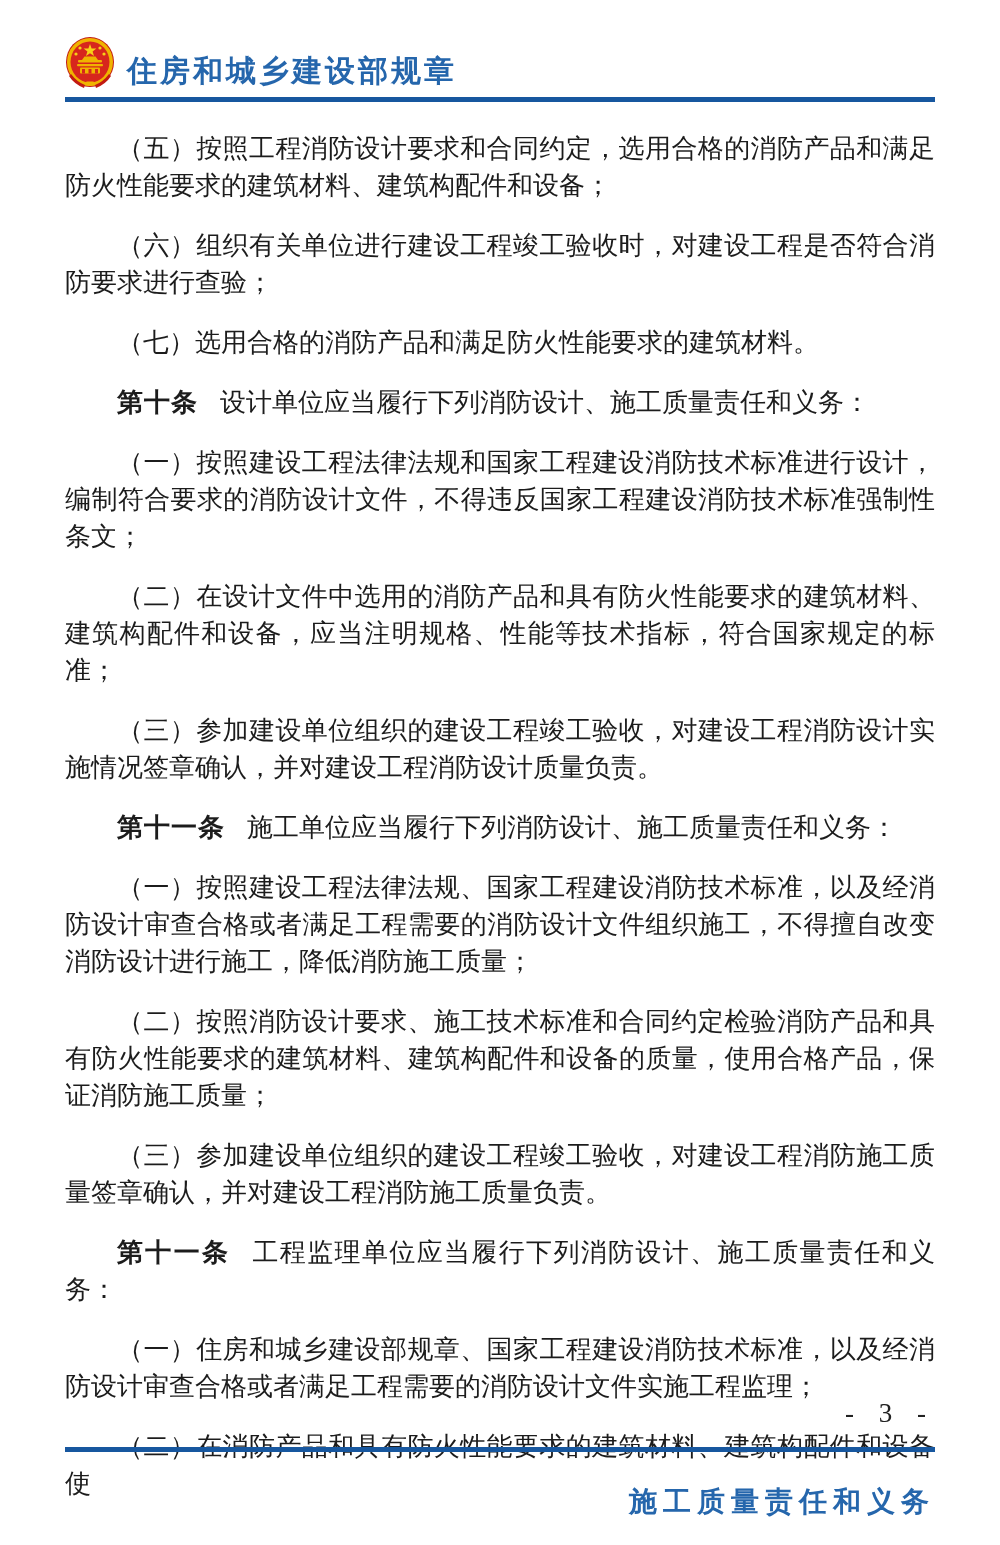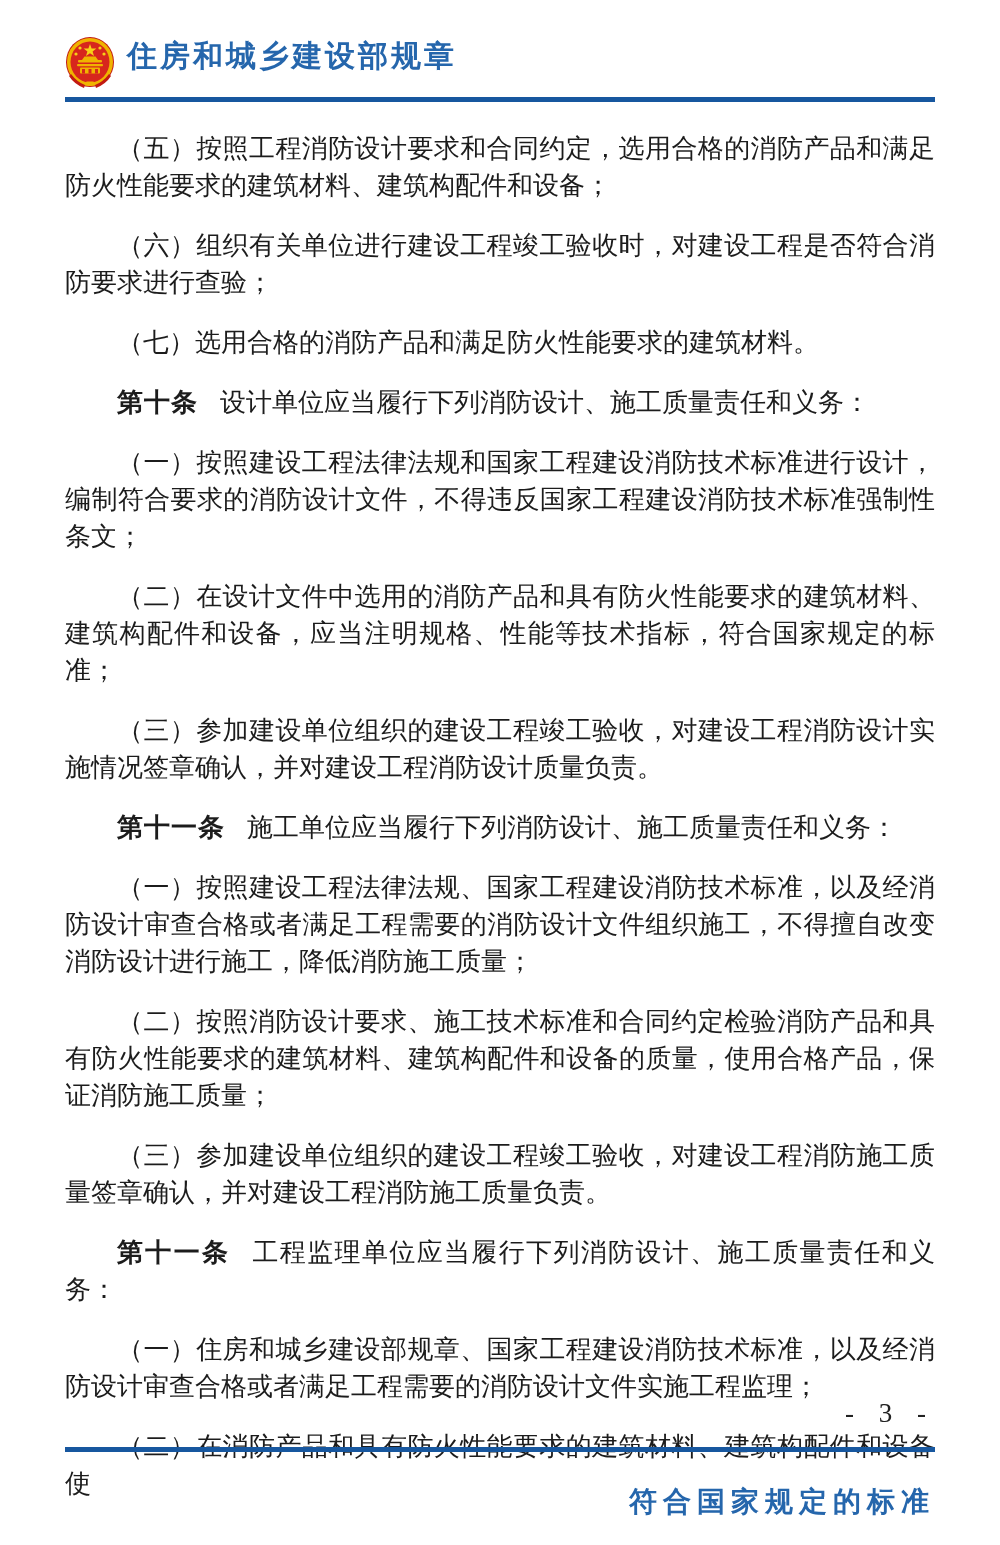--- a/index.html
+++ b/index.html
@@ -9,21 +9,21 @@
     margin:0 auto;
     background:#ffffff;
     font-family:"Liberation Serif", serif;
     color:#1c1c1c;
     overflow:hidden;
   }
 
   
   .header {
     position:absolute; top:36px; left:65px; right:65px;
-    display:flex; align-items:flex-start;
+    display:flex; align-items:flex-end;
   }
   .emblem { width:50px; height:56px; flex:0 0 auto; }
   .header-title {
     margin-left:12px;
     font-size:30px; font-weight:600;
     letter-spacing:3px;
     color:#2566ac;
     font-family:"Liberation Serif", serif;
     white-space:nowrap;
   }
@@ -120,15 +120,15 @@
       <p><span>（一）按照建设工程法律法规、国家工程建设消防技术标准，以及经消防设计审查合格或者满足工程需要的消防设计文件组织施工，不得擅自改变消防设计进行施工，降低消防施工质量；</span></p>
       <p><span>（二）按照消防设计要求、施工技术标准和合同约定检验消防产品和具有防火性能要求的建筑材料、建筑构配件和设备的质量，使用合格产品，保证消防施工质量；</span></p>
       <p><span>（三）参加建设单位组织的建设工程竣工验收，对建设工程消防施工质量签章确认，并对建设工程消防施工质量负责。</span></p>
       <p class="article"><strong>第十一条</strong><span>工程监理单位应当履行下列消防设计、施工质量责任和义务：</span></p>
       <p><span>（一）住房和城乡建设部规章、国家工程建设消防技术标准，以及经消防设计审查合格或者满足工程需要的消防设计文件实施工程监理；</span></p>
       <p><span>（二）在消防产品和具有防火性能要求的建筑材料、建筑构配件和设备使</span></p>
     </div>
 
   <div class="page-number">- 3 -</div>
   <div class="footer-rule"></div>
-  <div class="publisher">符合国家规定的标准</div>
+  <div class="publisher">施工质量责任和义务</div>
 
 </div>
 
 </body></html>

